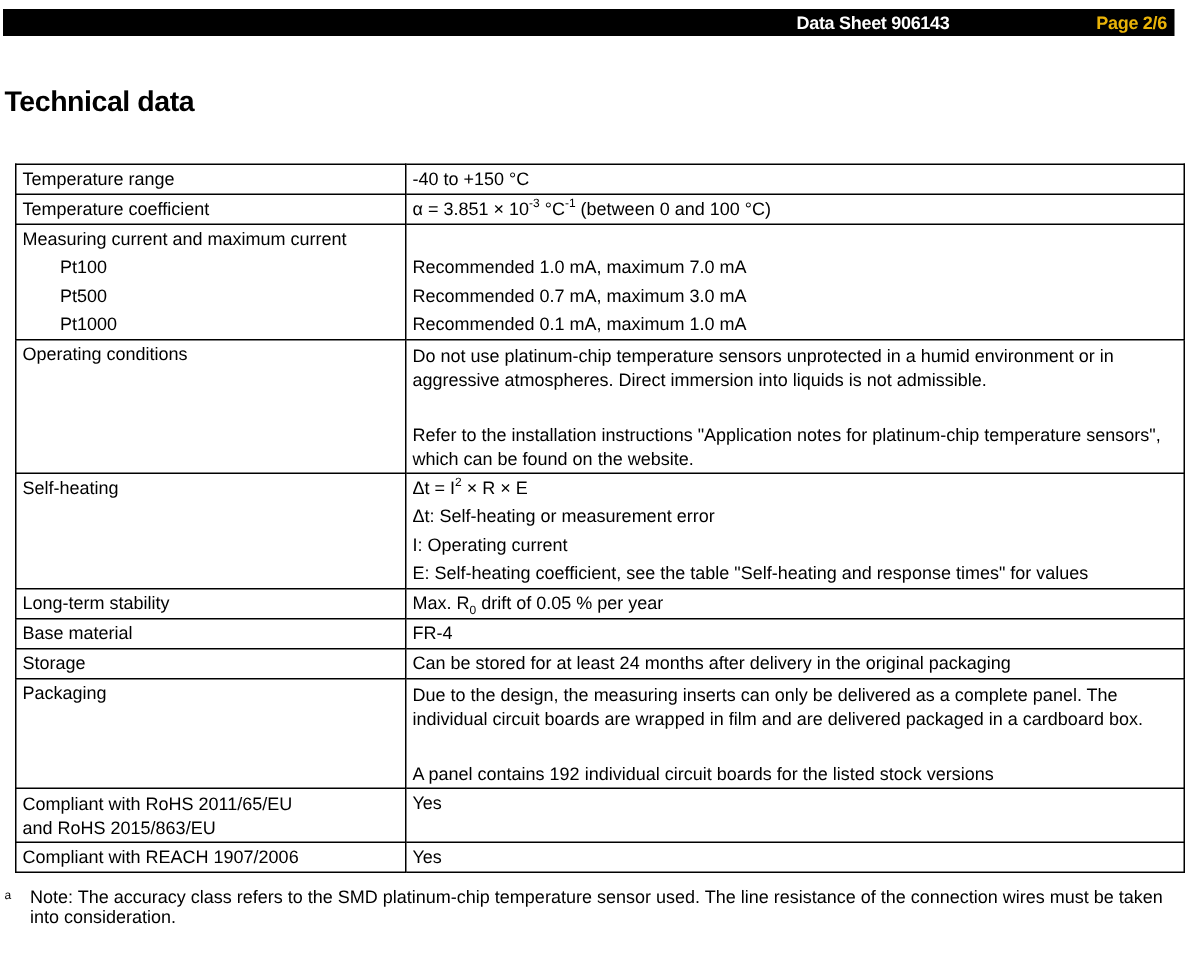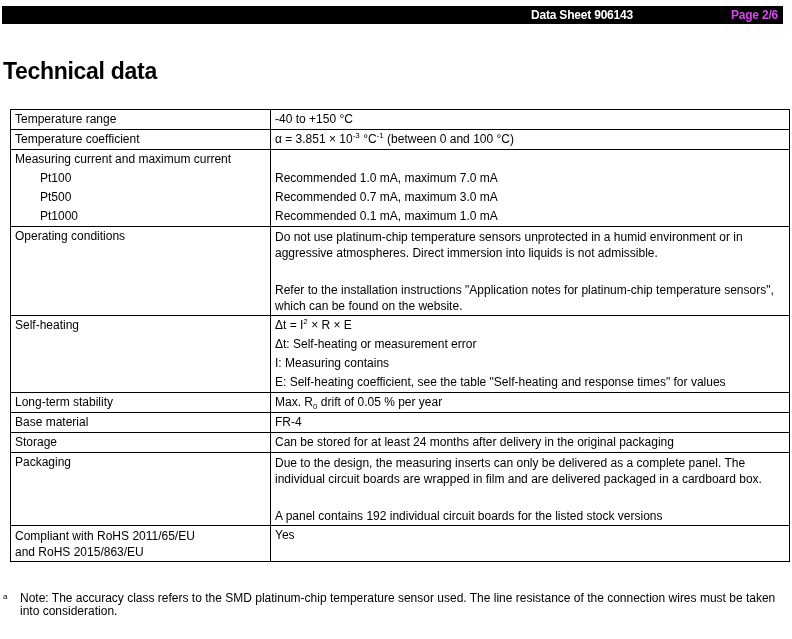--- a/index.html
+++ b/index.html
@@ -1,21 +1,21 @@
 <!DOCTYPE html>
 <html><head>
 <meta charset="utf-8">
 <style>
   html, body { margin: 0; padding: 0; background: #ffffff; }
   body { width: 792px; height: 639px; position: relative; overflow: hidden;
          font-family: "Liberation Sans", sans-serif; color: #000; }
   .topbar { position: absolute; left: 2px; top: 6px; width: 781px; height: 18px; background: #000; }
   .topbar .ds { position: absolute; right: 150px; top: 2px; color: #fff; font-weight: bold; font-size: 12px; letter-spacing: -0.2px; }
-  .topbar .pg { position: absolute; right: 5px; top: 2px; color: #d946ef; font-weight: bold; font-size: 12px; letter-spacing: -0.2px; }
-  h1 { position: absolute; left: 3px; top: 58px; margin: 0; font-size: 23px; font-weight: bold; letter-spacing: -0.3px; }
+  .topbar .pg { position: absolute; right: 5px; top: 2px; color: #eab308; font-weight: bold; font-size: 12px; letter-spacing: -0.2px; }
+  h1 { position: absolute; left: 3px; top: 58px; margin: 0; font-size: 19px; font-weight: bold; letter-spacing: -0.3px; }
   table.td { position: absolute; left: 10px; top: 109px; width: 780px; border-collapse: collapse; font-size: 12px; }
   table.td td { border: 1px solid #000; vertical-align: top; padding: 0; }
   table.td td.k { width: 259px; }
   .ln { height: 19px; line-height: 19px; padding-left: 4px; white-space: nowrap; }
   .ln.ind { padding-left: 29px; }
   .para { padding: 2px 4px 0 4px; line-height: 16px; }
   .para + .para { margin-top: 19px; }
   .para:last-child { padding-bottom: 1px; }
   sup, sub { font-size: 8px; line-height: 0; }
   .fn { position: absolute; left: 3px; top: 592px; width: 780px; font-size: 12px; line-height: 13px; }
@@ -73,21 +73,21 @@
       <div class="para">Refer to the installation instructions "Application notes for platinum-chip temperature sensors", which can be found on the website.</div>
     </td>
   </tr>
   <tr>
     <td class="k">
           <div class="ln">Self-heating</div>
         </td>
     <td>
       <div class="ln"><span>Δt = I</span><sup>2</sup><span> × R × E</span></div>
       <div class="ln">Δt: Self-heating or measurement error</div>
-      <div class="ln">I: Measuring contains</div>
+      <div class="ln">I: Operating current</div>
       <div class="ln">E: Self-heating coefficient, see the table "Self-heating and response times" for values</div>
     </td>
   </tr>
   <tr>
     <td class="k">
           <div class="ln">Long-term stability</div>
         </td>
     <td>
           <div class="ln"><span>Max. R</span><sub>0</sub><span> drift of 0.05 % per year</span></div>
         </td>
@@ -118,19 +118,27 @@
     </td>
   </tr>
   <tr>
     <td class="k">
           <div class="para" style="padding-right:60px">Compliant with RoHS 2011/65/EU and RoHS 2015/863/EU</div>
         </td>
     <td>
           <div class="ln">Yes</div>
         </td>
   </tr>
+  <tr>
+    <td class="k">
+          <div class="ln">Compliant with REACH 1907/2006</div>
+        </td>
+    <td>
+          <div class="ln">Yes</div>
+        </td>
+  </tr>
 </tbody>
   </table>
 
 <div class="fn">
   <span class="mark">a</span>
   <span class="txt">Note: The accuracy class refers to the SMD platinum-chip temperature sensor used. The line resistance of the connection wires must be taken into consideration.</span>
 </div>
 
 </body></html>

